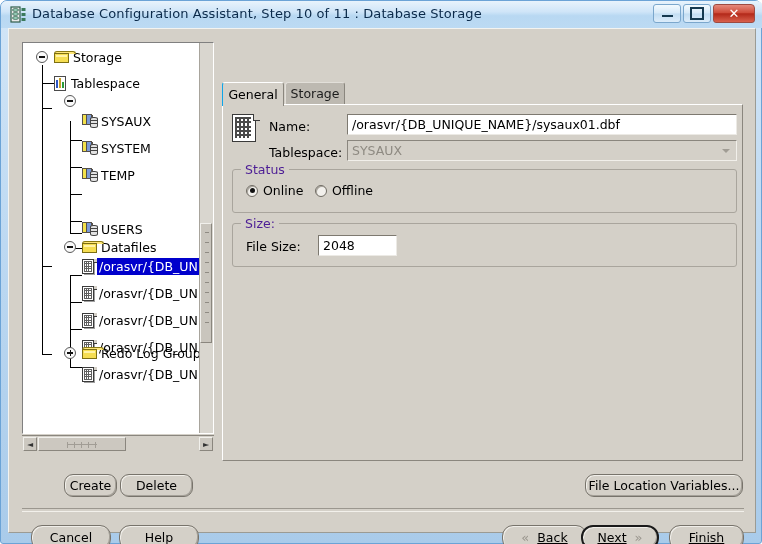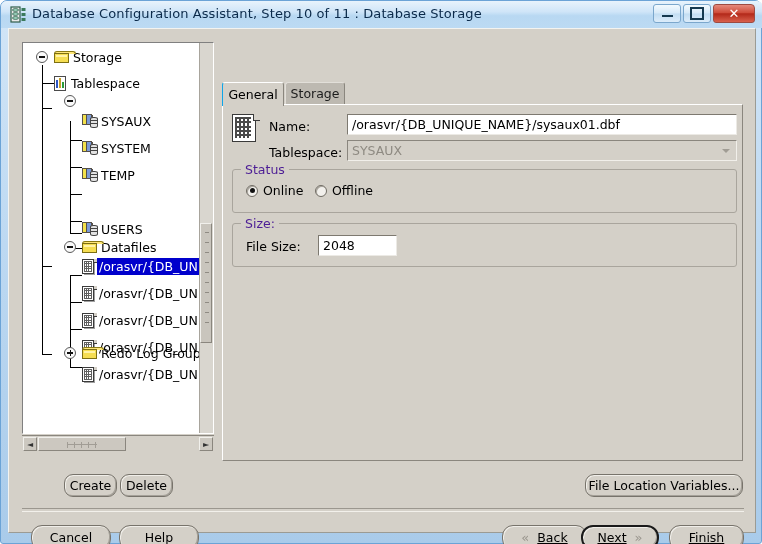--- a/index.html
+++ b/index.html
@@ -238,21 +238,21 @@
     border-radius: 9px;
     font-size: 12.5px;
     color: #000;
     display: flex;
     align-items: center;
     justify-content: center;
     box-shadow: inset 1px 1px 0 #f0eee9, inset -1px -1px 0 #a5a199;
     white-space: nowrap;
   }
   #btn-create { left: 55px; top: 445px; width: 53px; height: 23px; }
-  #btn-delete { left: 111px; top: 445px; width: 53px; height: 23px; }
+  #btn-delete { left: 111px; top: 445px; width: 73px; height: 23px; }
   #btn-flv { left: 576px; top: 445px; width: 158px; height: 23px; }
 
   
   #tabs {
     position: absolute;
     left: 213px; top: 53px;
     width: 0; height: 0;
   }
   .tab {
     position: absolute;

